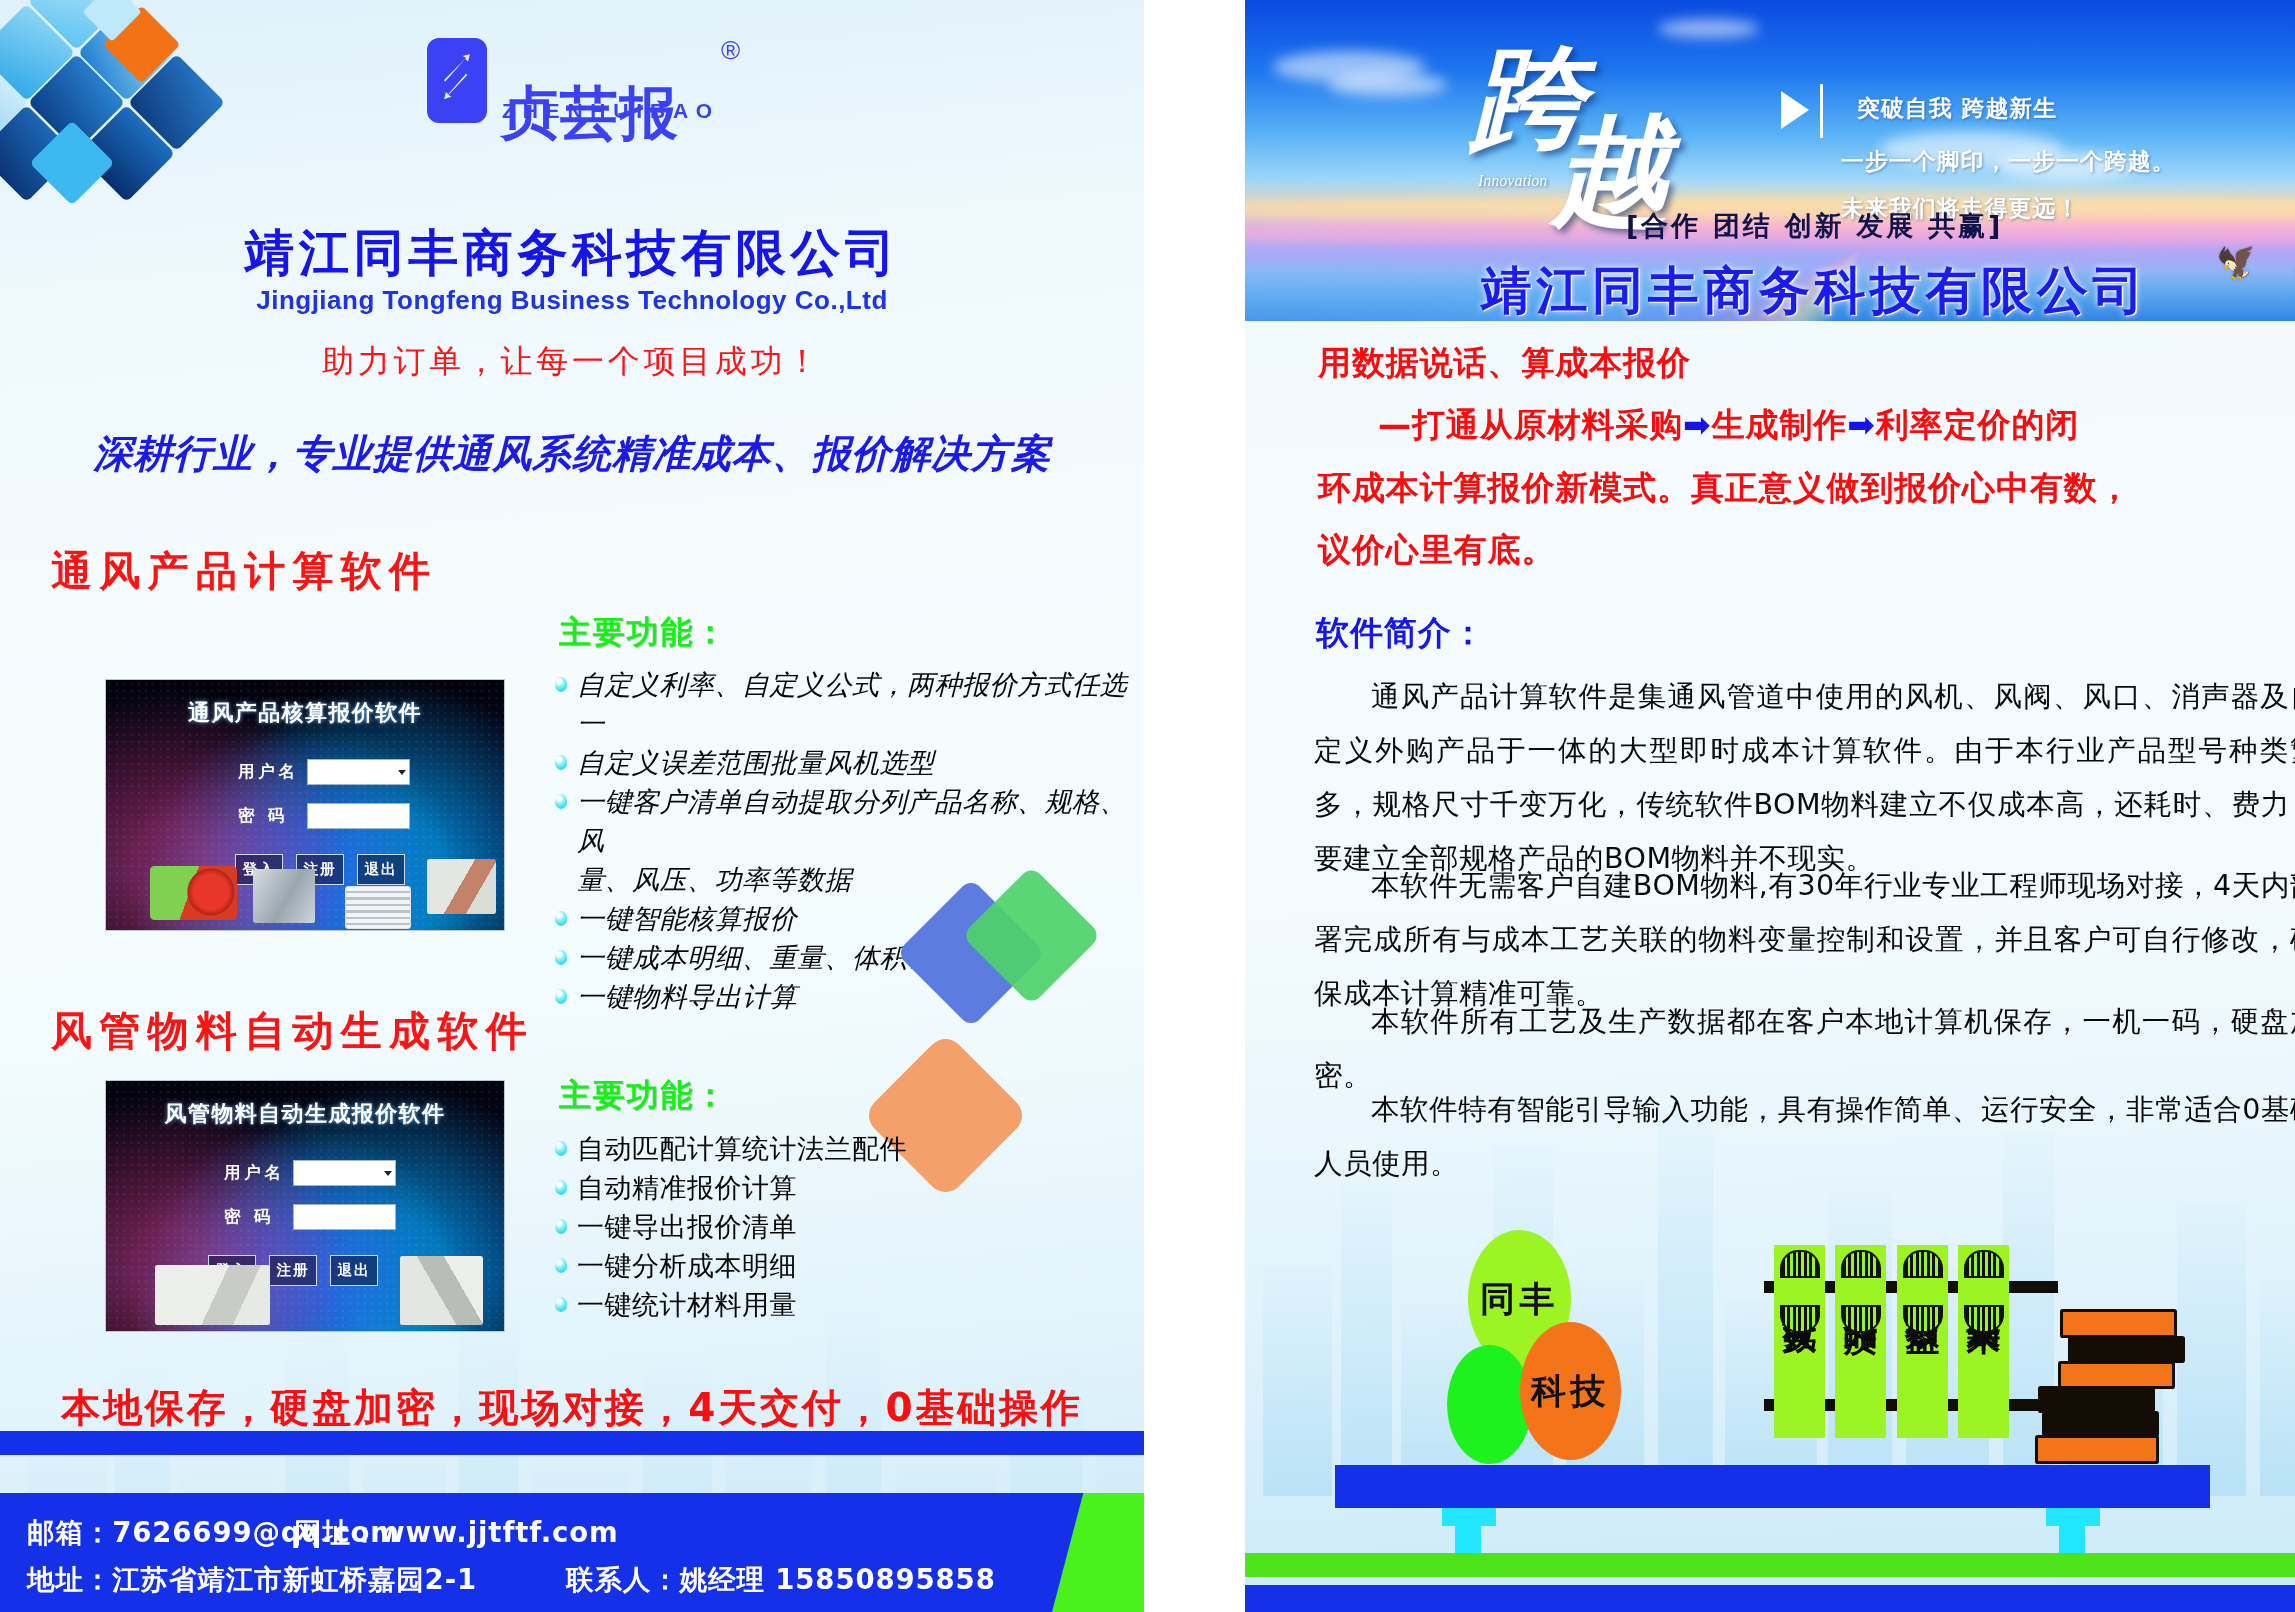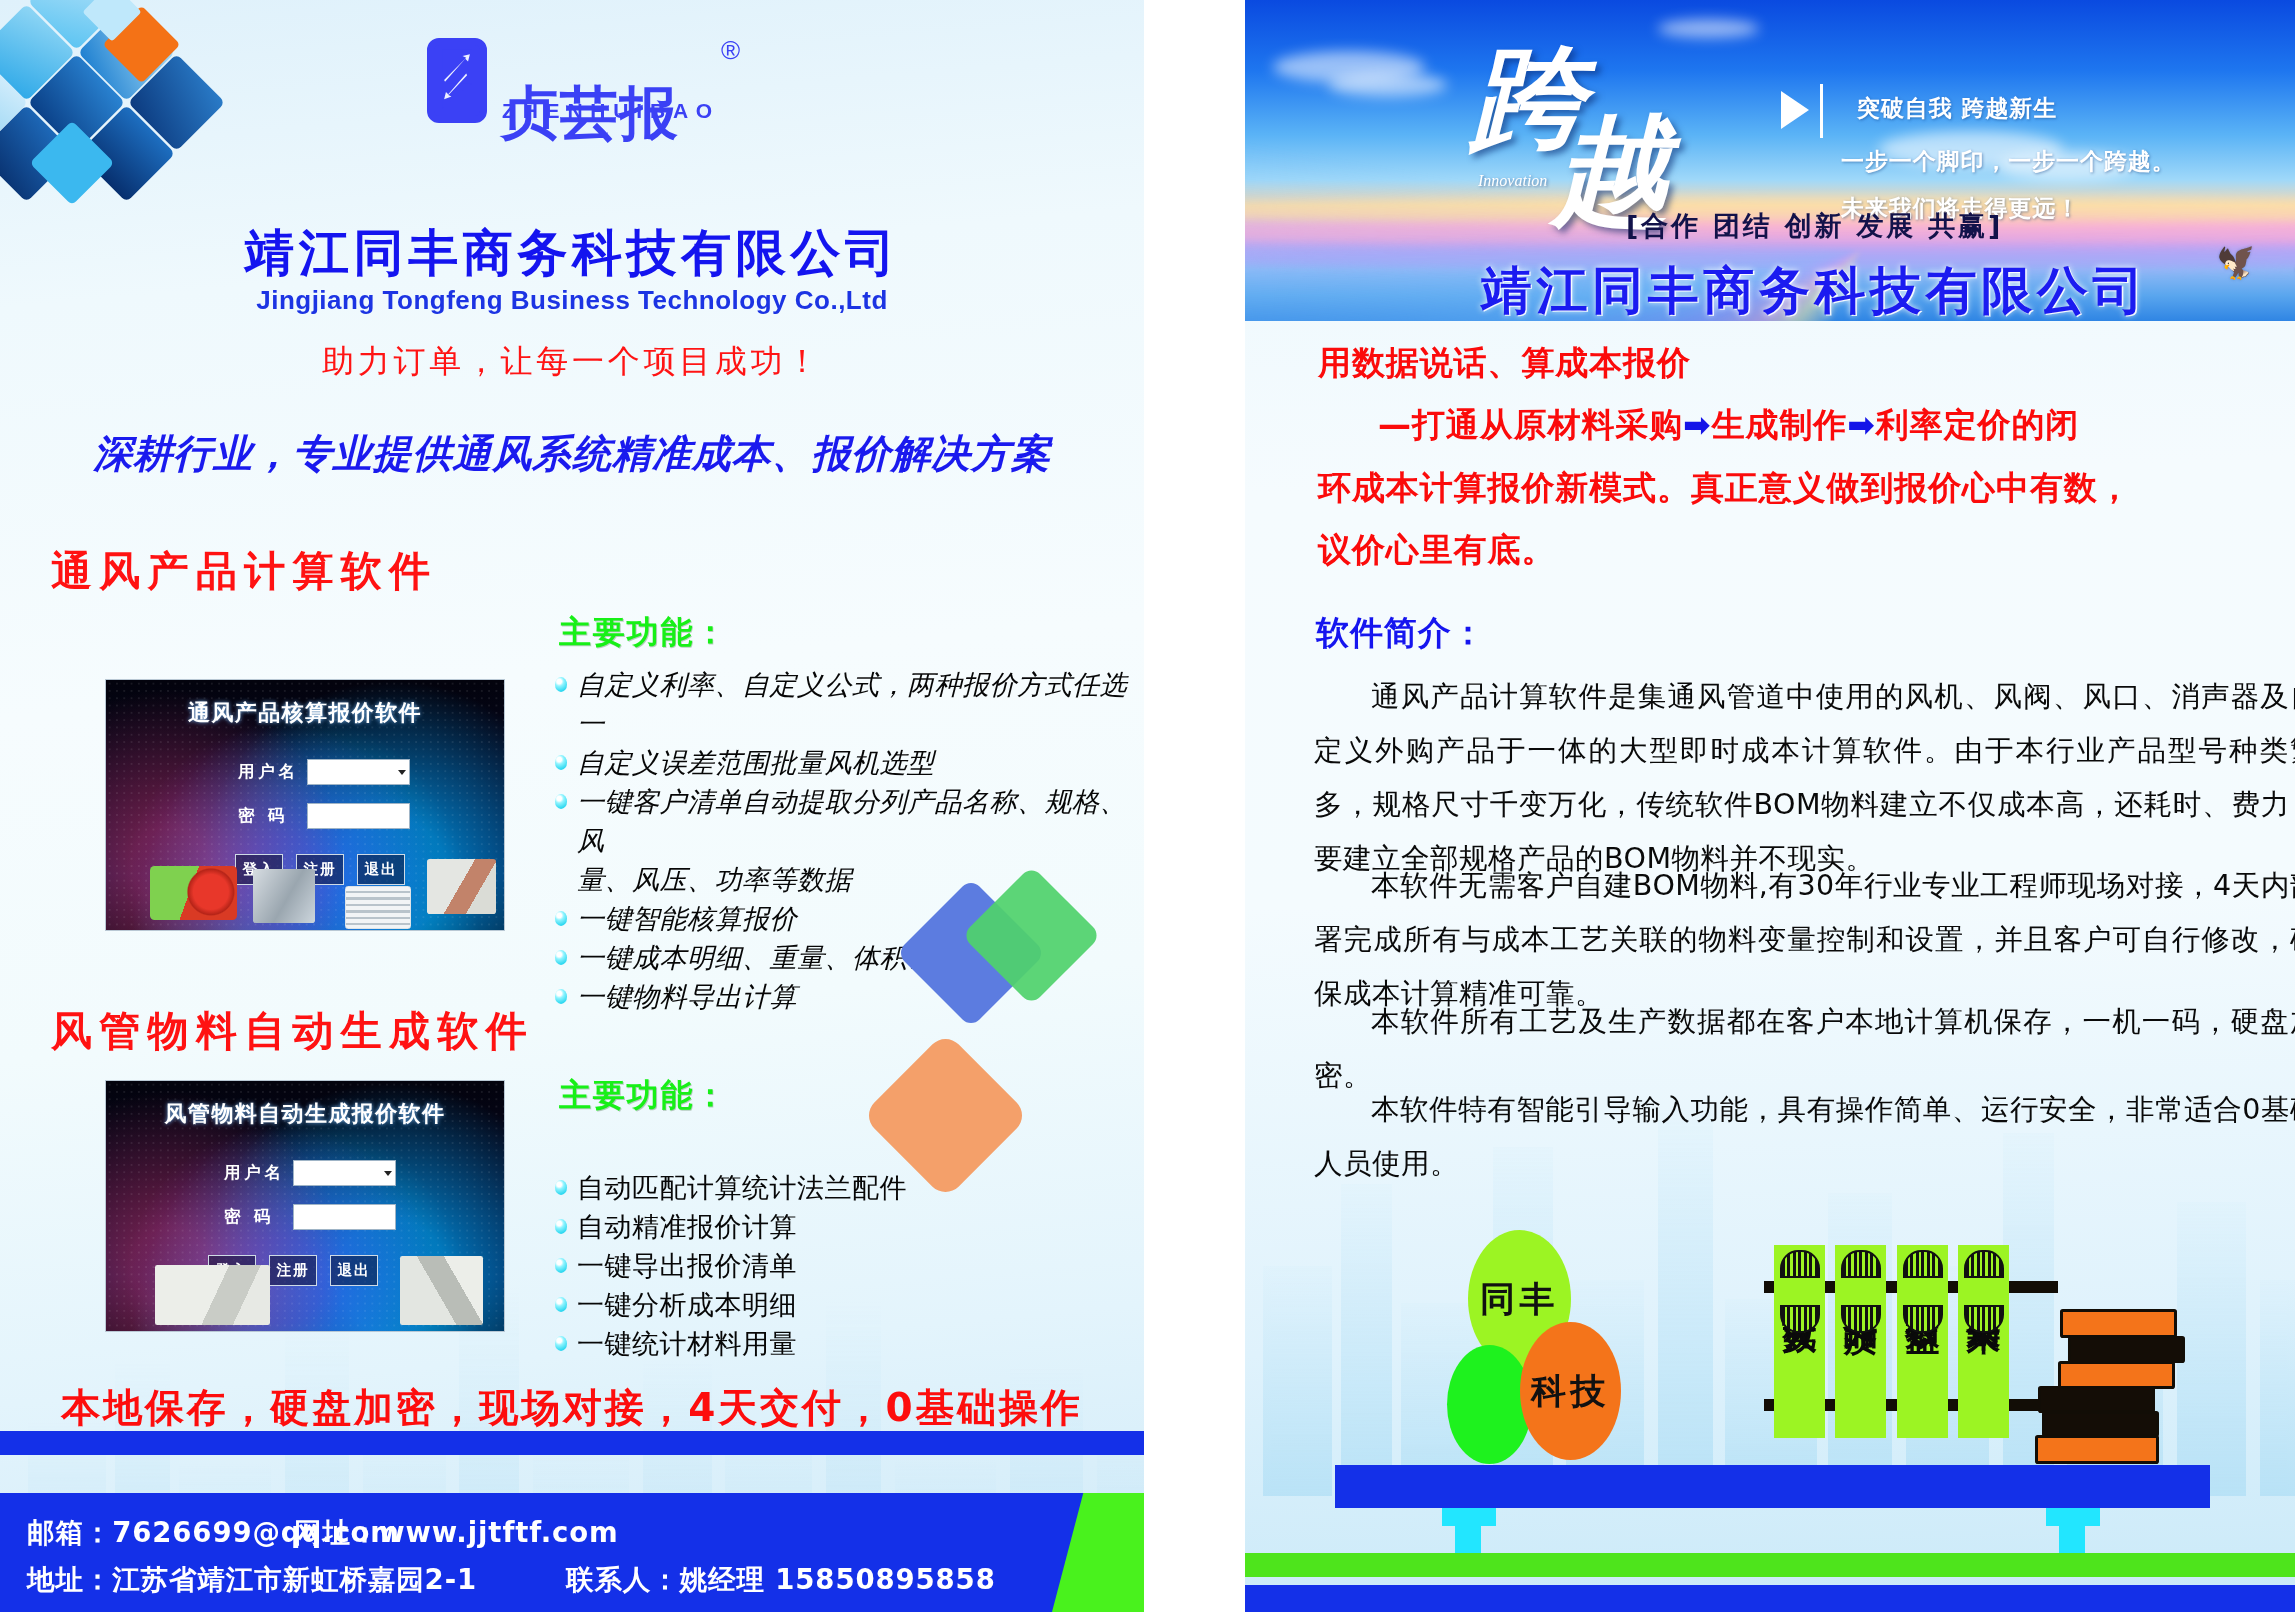--- a/index.html
+++ b/index.html
@@ -256,21 +256,21 @@
       <div class="shot-btns" style="left:102px;top:174px;">
         <div class="shot-btn">登入</div>
         <div class="shot-btn">注册</div>
         <div class="shot-btn">退出</div>
       </div>
       <div class="shot-prod" style="left:49px;top:184px;width:115px;height:60px;background:linear-gradient(115deg,#eceee9 0 52%,#c9ccc6 52% 74%,#e7e9e4 74%);border-radius:2.3px;"></div>
       <div class="shot-prod" style="left:294px;top:175px;width:83px;height:69px;background:linear-gradient(60deg,#e3e6e1 0 46%,#b9bdb7 46% 68%,#eceee9 68%);border-radius:2.3px;"></div>
     </div>
 
     <div class="feat-head" style="left:559px;top:1074px;">主要功能：</div>
-    <ul class="feat-list" style="left:551px;top:1129px;width:583px;margin-top:39px;">
+    <ul class="feat-list" style="left:551px;top:1129px;width:583px;">
       <li>自动匹配计算统计法兰配件</li>
       <li>自动精准报价计算</li>
       <li>一键导出报价清单</li>
       <li>一键分析成本明细</li>
       <li>一键统计材料用量</li>
     </ul>
 
     <div class="lp-bottom-claim">本地保存，硬盘加密，现场对接，4天交付，0基础操作</div>
     <div class="lp-bar" style="top:1431px;height:24px;"></div>
 

